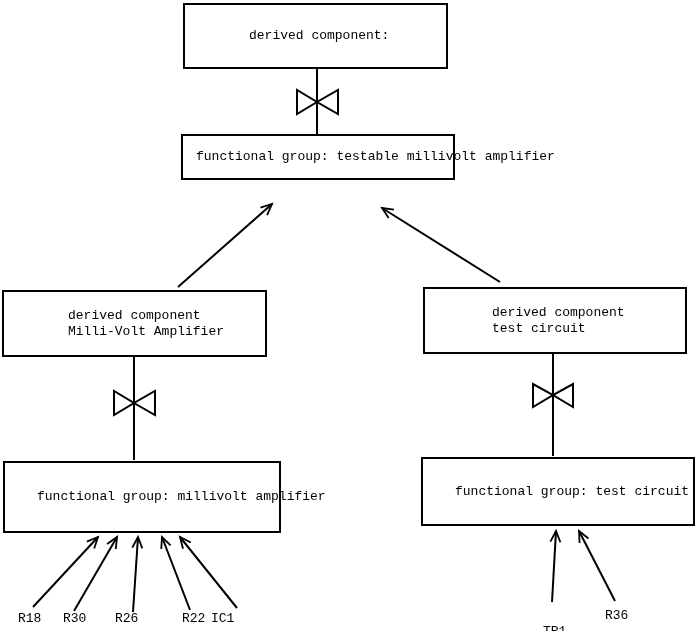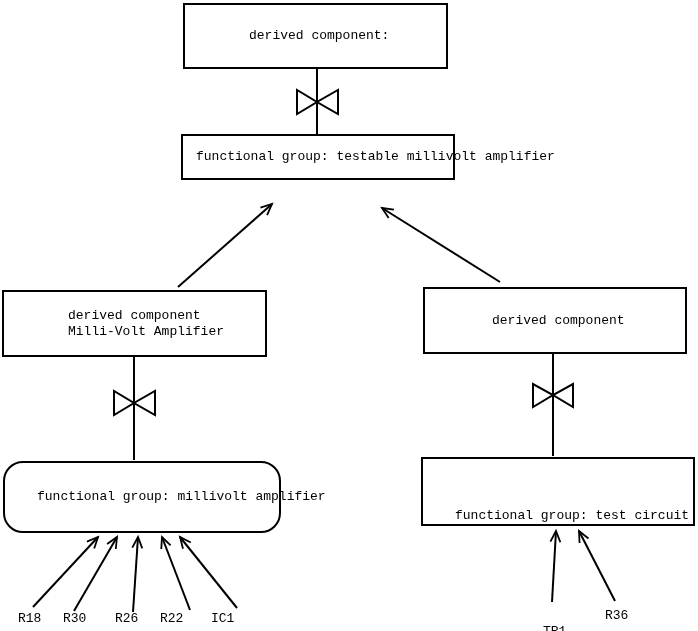--- a/index.html
+++ b/index.html
@@ -32,31 +32,31 @@
     display: flex;
     flex-direction: column;
     justify-content: center;
     line-height: 16px;
     white-space: nowrap;
   }
   .node-top-derived      { left: 183px; top: 3px;   width: 265px; height: 66px; padding-left: 64px; }
   .node-fg-testable      { left: 181px; top: 134px; width: 274px; height: 46px; padding-left: 13px; }
   .node-left-derived     { left: 2px;   top: 290px; width: 265px; height: 67px; padding-left: 64px; }
   .node-right-derived    { left: 423px; top: 287px; width: 264px; height: 67px; padding-left: 67px; }
-  .node-fg-millivolt     { left: 3px;   top: 461px; width: 278px; height: 72px; padding-left: 32px; border-radius: 20px; }
-  .node-fg-testcircuit   { left: 421px; top: 457px; width: 274px; height: 69px; padding-left: 32px; justify-content: flex-end; }
+  .node-fg-millivolt     { left: 3px;   top: 461px; width: 278px; height: 72px; padding-left: 32px; }
+  .node-fg-testcircuit   { left: 421px; top: 457px; width: 274px; height: 69px; padding-left: 32px; }
   .indent2 { padding-left: 4px; }
   .comp-label {
     position: absolute;
     line-height: 15px;
   }
   .lbl-r18 { left: 18px;  top: 611px; }
   .lbl-r30 { left: 63px;  top: 611px; text-align: center; }
   .lbl-r26 { left: 115px; top: 611px; }
-  .lbl-r22 { left: 160px; top: 611px; }
+  .lbl-r22 { left: 182px; top: 611px; }
   .lbl-ic1 { left: 211px; top: 611px; }
   .lbl-tr1 { left: 543px; top: 624px; }
   .lbl-r36 { left: 605px; top: 608px; text-align: right; }
 </style>
 </head>
 <body>
 
 <div id="canvas">
 
   <svg id="wires" viewBox="0 0 698 631" xmlns="http://www.w3.org/2000/svg">
@@ -106,20 +106,21 @@
     <div>functional group: testable millivolt amplifier</div>
   </div>
 
   <div class="node node-left-derived">
     <div>derived component</div>
     <div>Milli-Volt Amplifier</div>
   </div>
 
   <div class="node node-right-derived">
     <div>derived component</div>
+    <div>test circuit</div>
   </div>
 
   <div class="node node-fg-millivolt">
     <div>functional group: millivolt amplifier</div>
   </div>
 
   <div class="node node-fg-testcircuit">
     <div>functional group: test circuit</div>
   </div>
 

